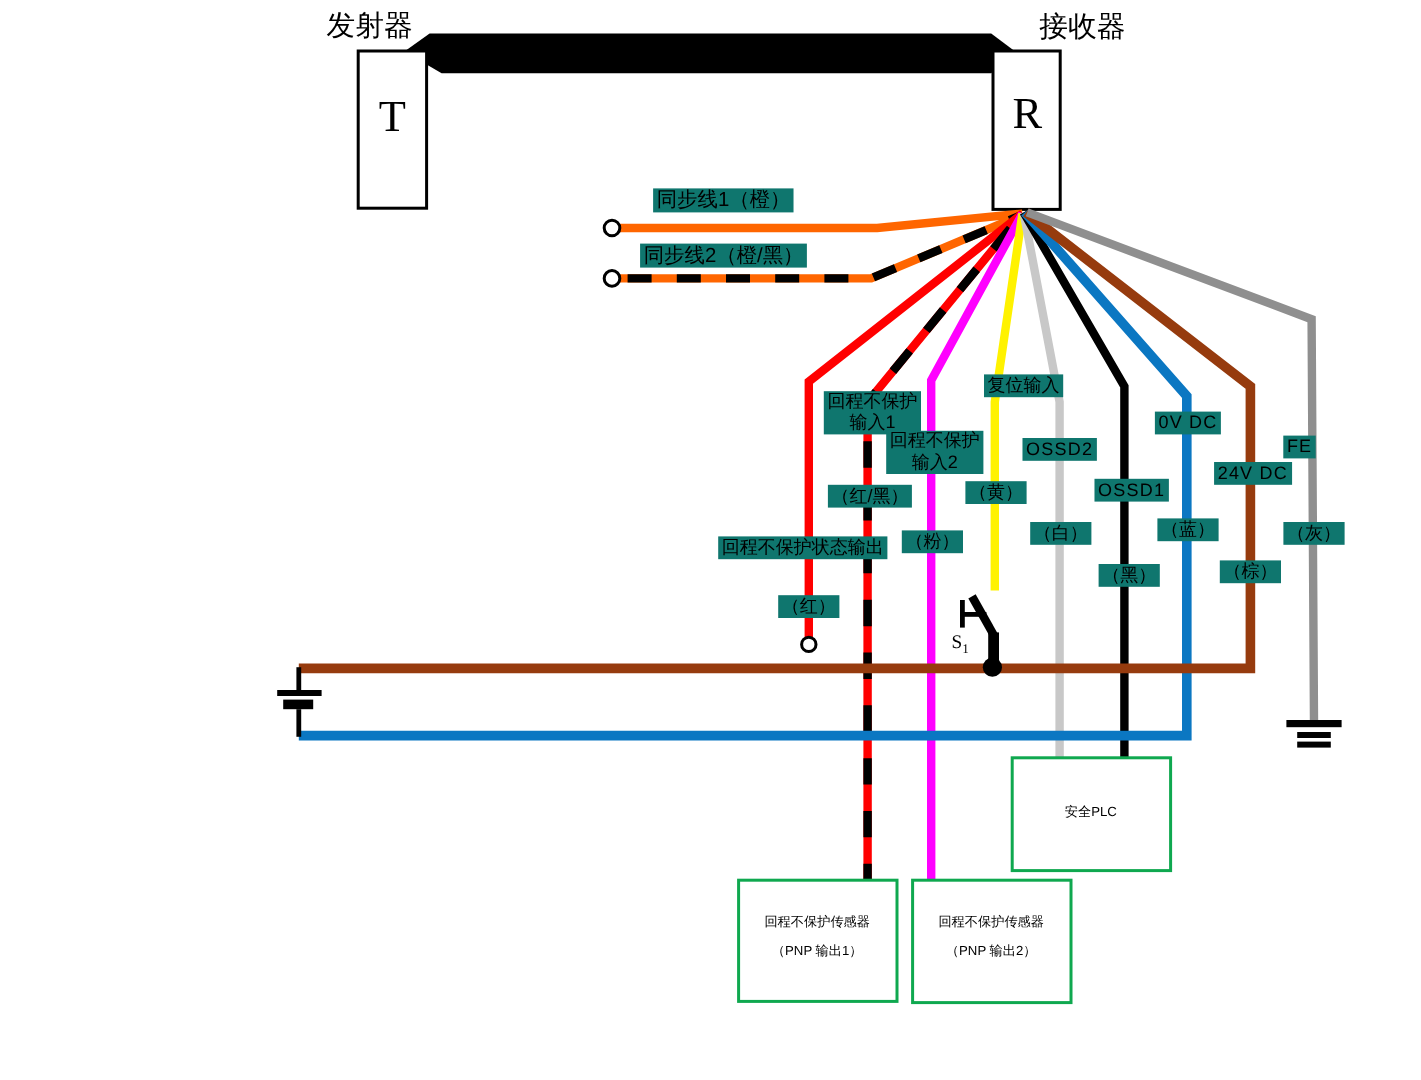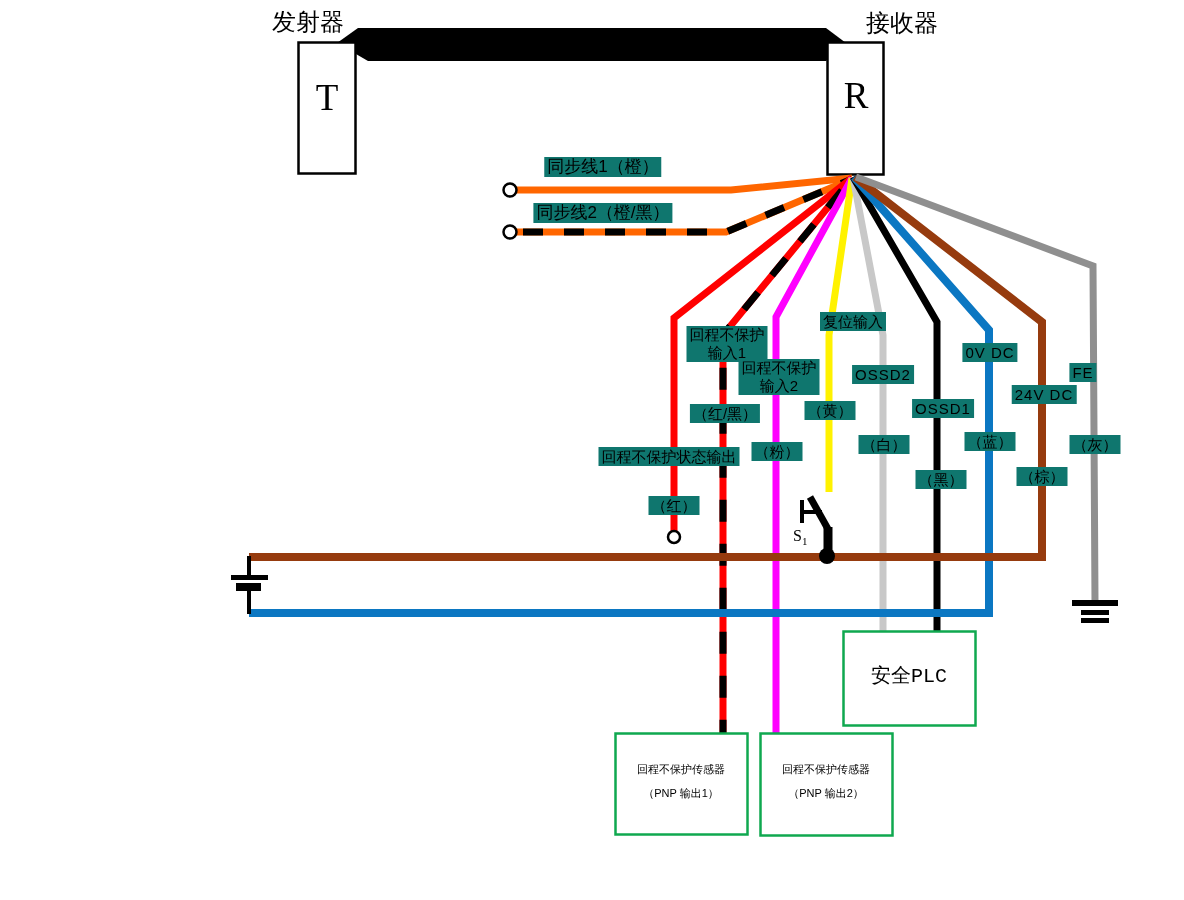--- a/index.html
+++ b/index.html
@@ -11,21 +11,21 @@
   .lbl.big{font-size:24px;line-height:21px;background:transparent;}
   .lbl.sync{font-size:17px;line-height:20px;}
   .lbl.two span{display:block;line-height:18px;}
   .lbl.latin{letter-spacing:1px;}
   .letter{position:absolute;transform:translateX(-50%);font-family:"Liberation Serif","DejaVu Serif",serif;
           font-size:37px;line-height:40px;color:#000;background:transparent;}
   .s1{position:absolute;font-family:Liberation Serif, serif;font-size:16px;background:transparent;}
   .s1 sub{font-size:11px;}
   .boxtext{position:absolute;transform:translate(-50%,-50%);text-align:center;background:transparent;}
   .boxtext span{display:block;font-size:11px;line-height:24px;white-space:nowrap;}
-  .plc-text span{font-size:20px;font-family:Liberation Mono, monospace;}
+  .plc-text span{font-size:11px;}
 </style>
 </head>
 <body>
 
 <div class="stage">
 
   <svg width="1184" height="900" viewBox="0 0 1184 900">
 
     <polygon points="337,43 358,28 826,28 846,43 826,61 368,61" fill="#000"></polygon>
 

